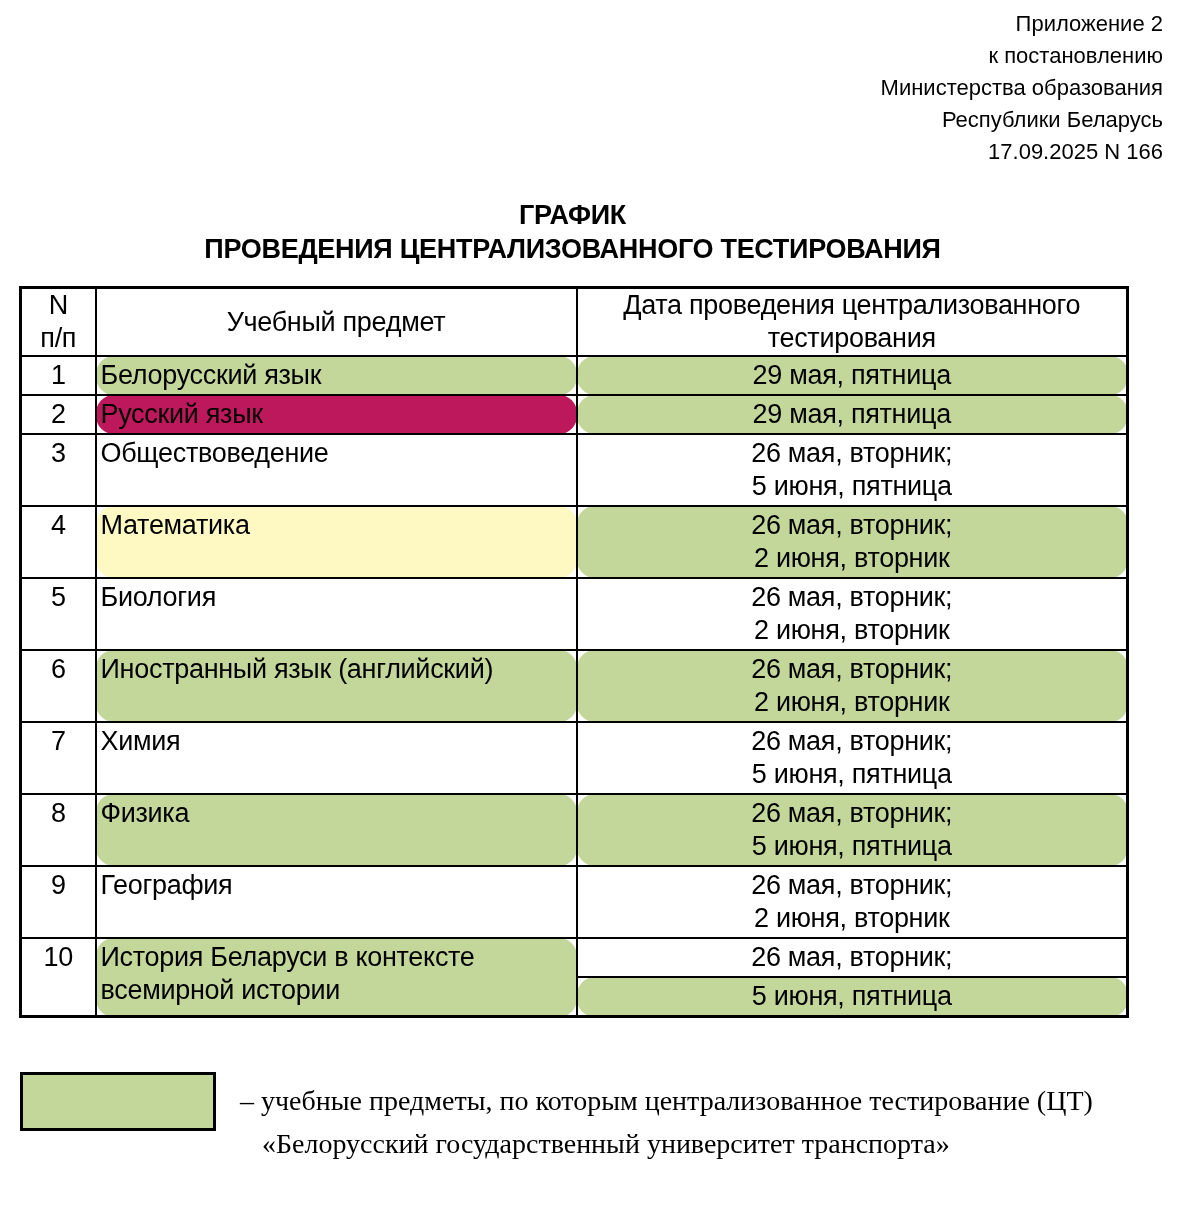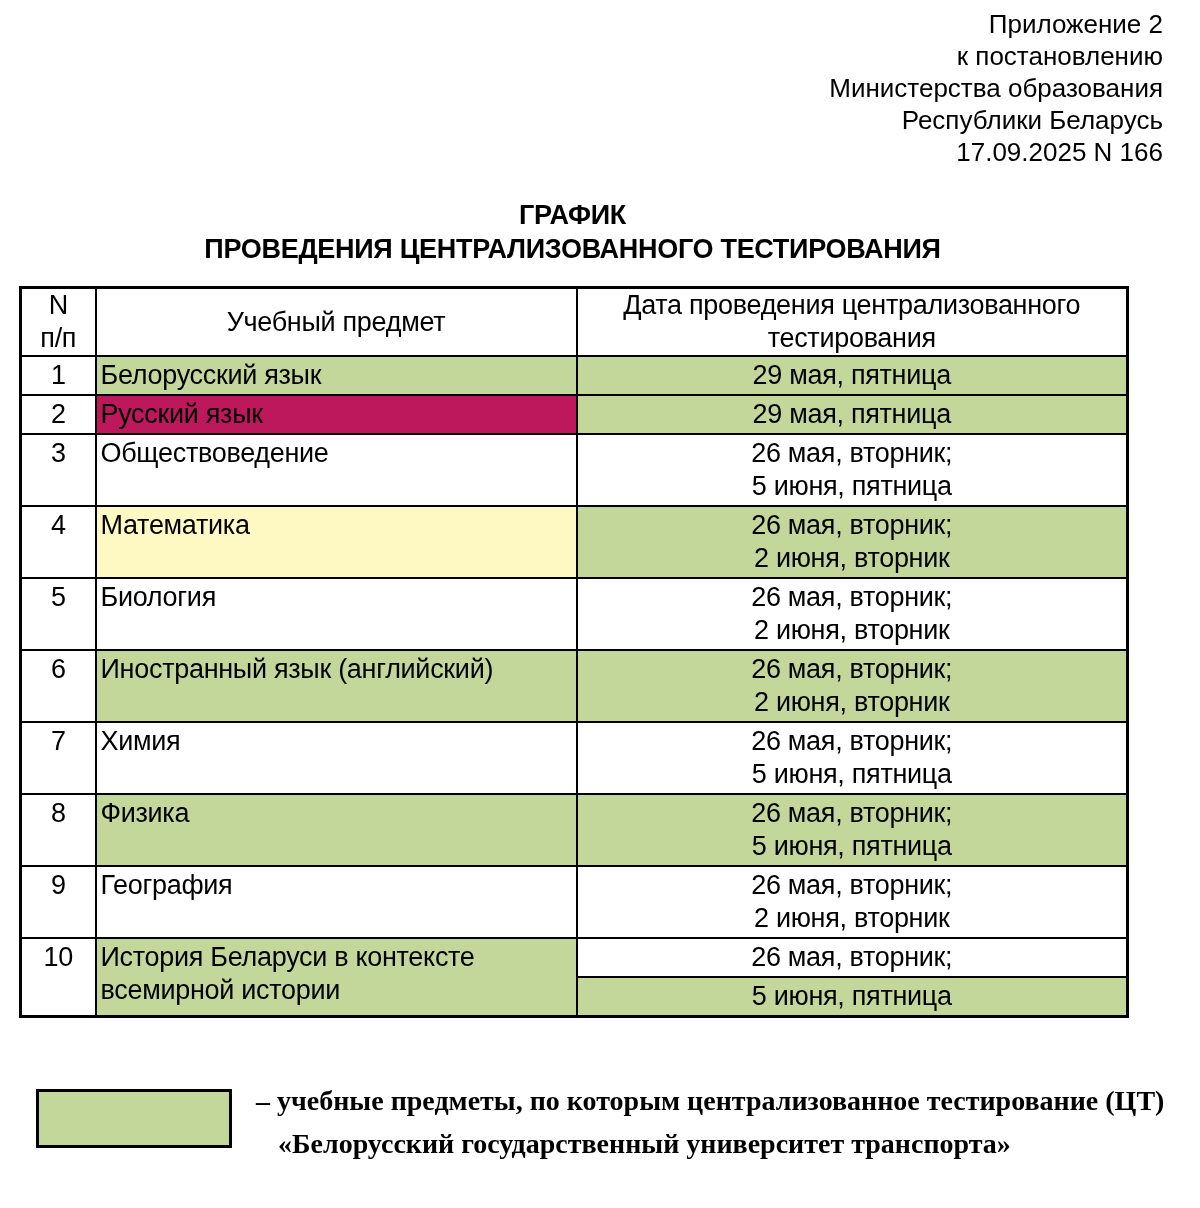--- a/index.html
+++ b/index.html
@@ -4,21 +4,21 @@
 <style>
   * { margin: 0; padding: 0; box-sizing: border-box; }
   html, body {
     width: 1200px; height: 1208px;
     background: #ffffff; color: #000000;
     font-family: "Liberation Sans", sans-serif;
     overflow: hidden; position: relative;
   }
   .doc-header {
     position: absolute; top: 8px; right: 37px;
-    text-align: right; font-size: 26px; line-height: 32px;
+    text-align: right; font-size: 22px; line-height: 32px;
   }
   .doc-title {
     position: absolute; top: 198px; left: 19px; width: 1107px;
     text-align: center; font-weight: bold;
     font-size: 27px; line-height: 34px; letter-spacing: -0.3px;
   }
   table.schedule {
     position: absolute; top: 286px; left: 19px;
     width: 1107px; table-layout: fixed;
     border-collapse: collapse; border: 3px solid #000;
@@ -29,24 +29,24 @@
     font-size: 27px; line-height: 33px; font-weight: normal;
   }
   .schedule thead th {
     height: 66px; vertical-align: middle; text-align: center;
     padding: 0 6px;
   }
   .schedule tbody td { vertical-align: top; padding: 2px 20px; }
   .schedule td.cell-num { text-align: center; padding: 2px 2px; }
   .schedule td.cell-subject { text-align: left; padding: 2px 8px 2px 4px; }
   .schedule td.cell-date { text-align: center; }
-  .hl { background-color: #c4d79b; }
+  .hl { background-color: #c4d79b; border-radius: 18px; }
   .legend {
-    position: absolute; top: 1072px; left: 36px;
-    display: flex; align-items: center; font-weight: bold;
+    position: absolute; top: 1072px; left: 20px;
+    display: flex; align-items: flex-start;
   }
   .legend-swatch {
     width: 196px; height: 59px; flex: 0 0 196px;
     background-color: #c4d79b; border: 3px solid #000;
   }
   .legend-text {
     margin-left: 24px; padding-top: 7px; padding-left: 22px;
     font-family: "Liberation Serif", serif;
     font-size: 28px; line-height: 43px;
   }

